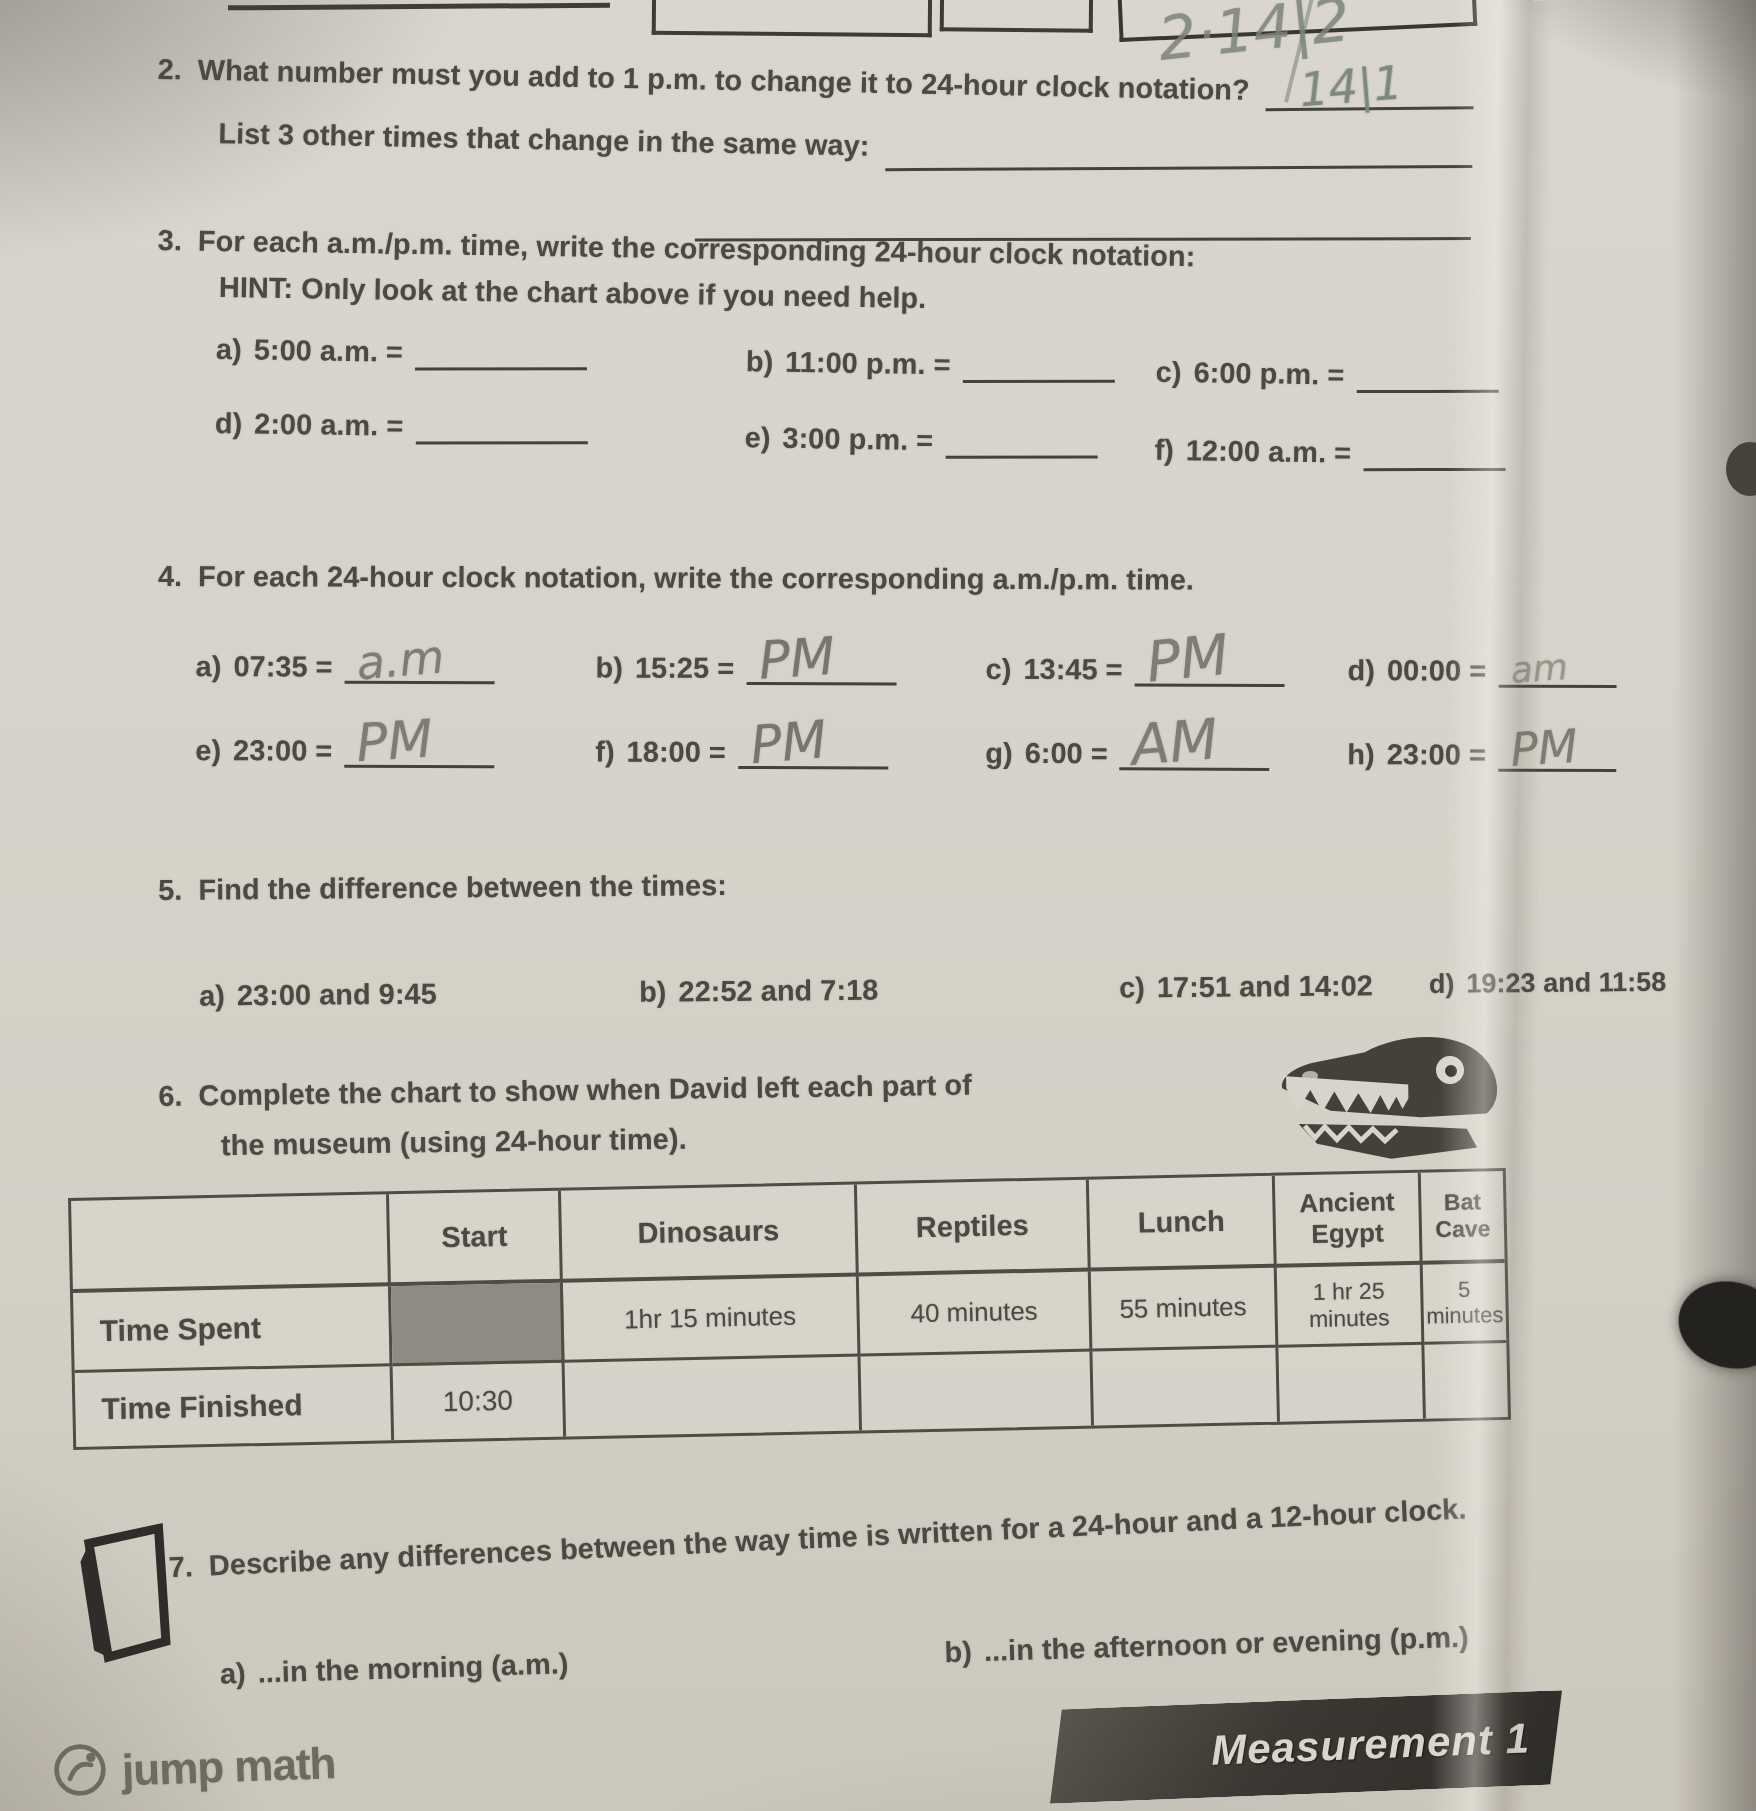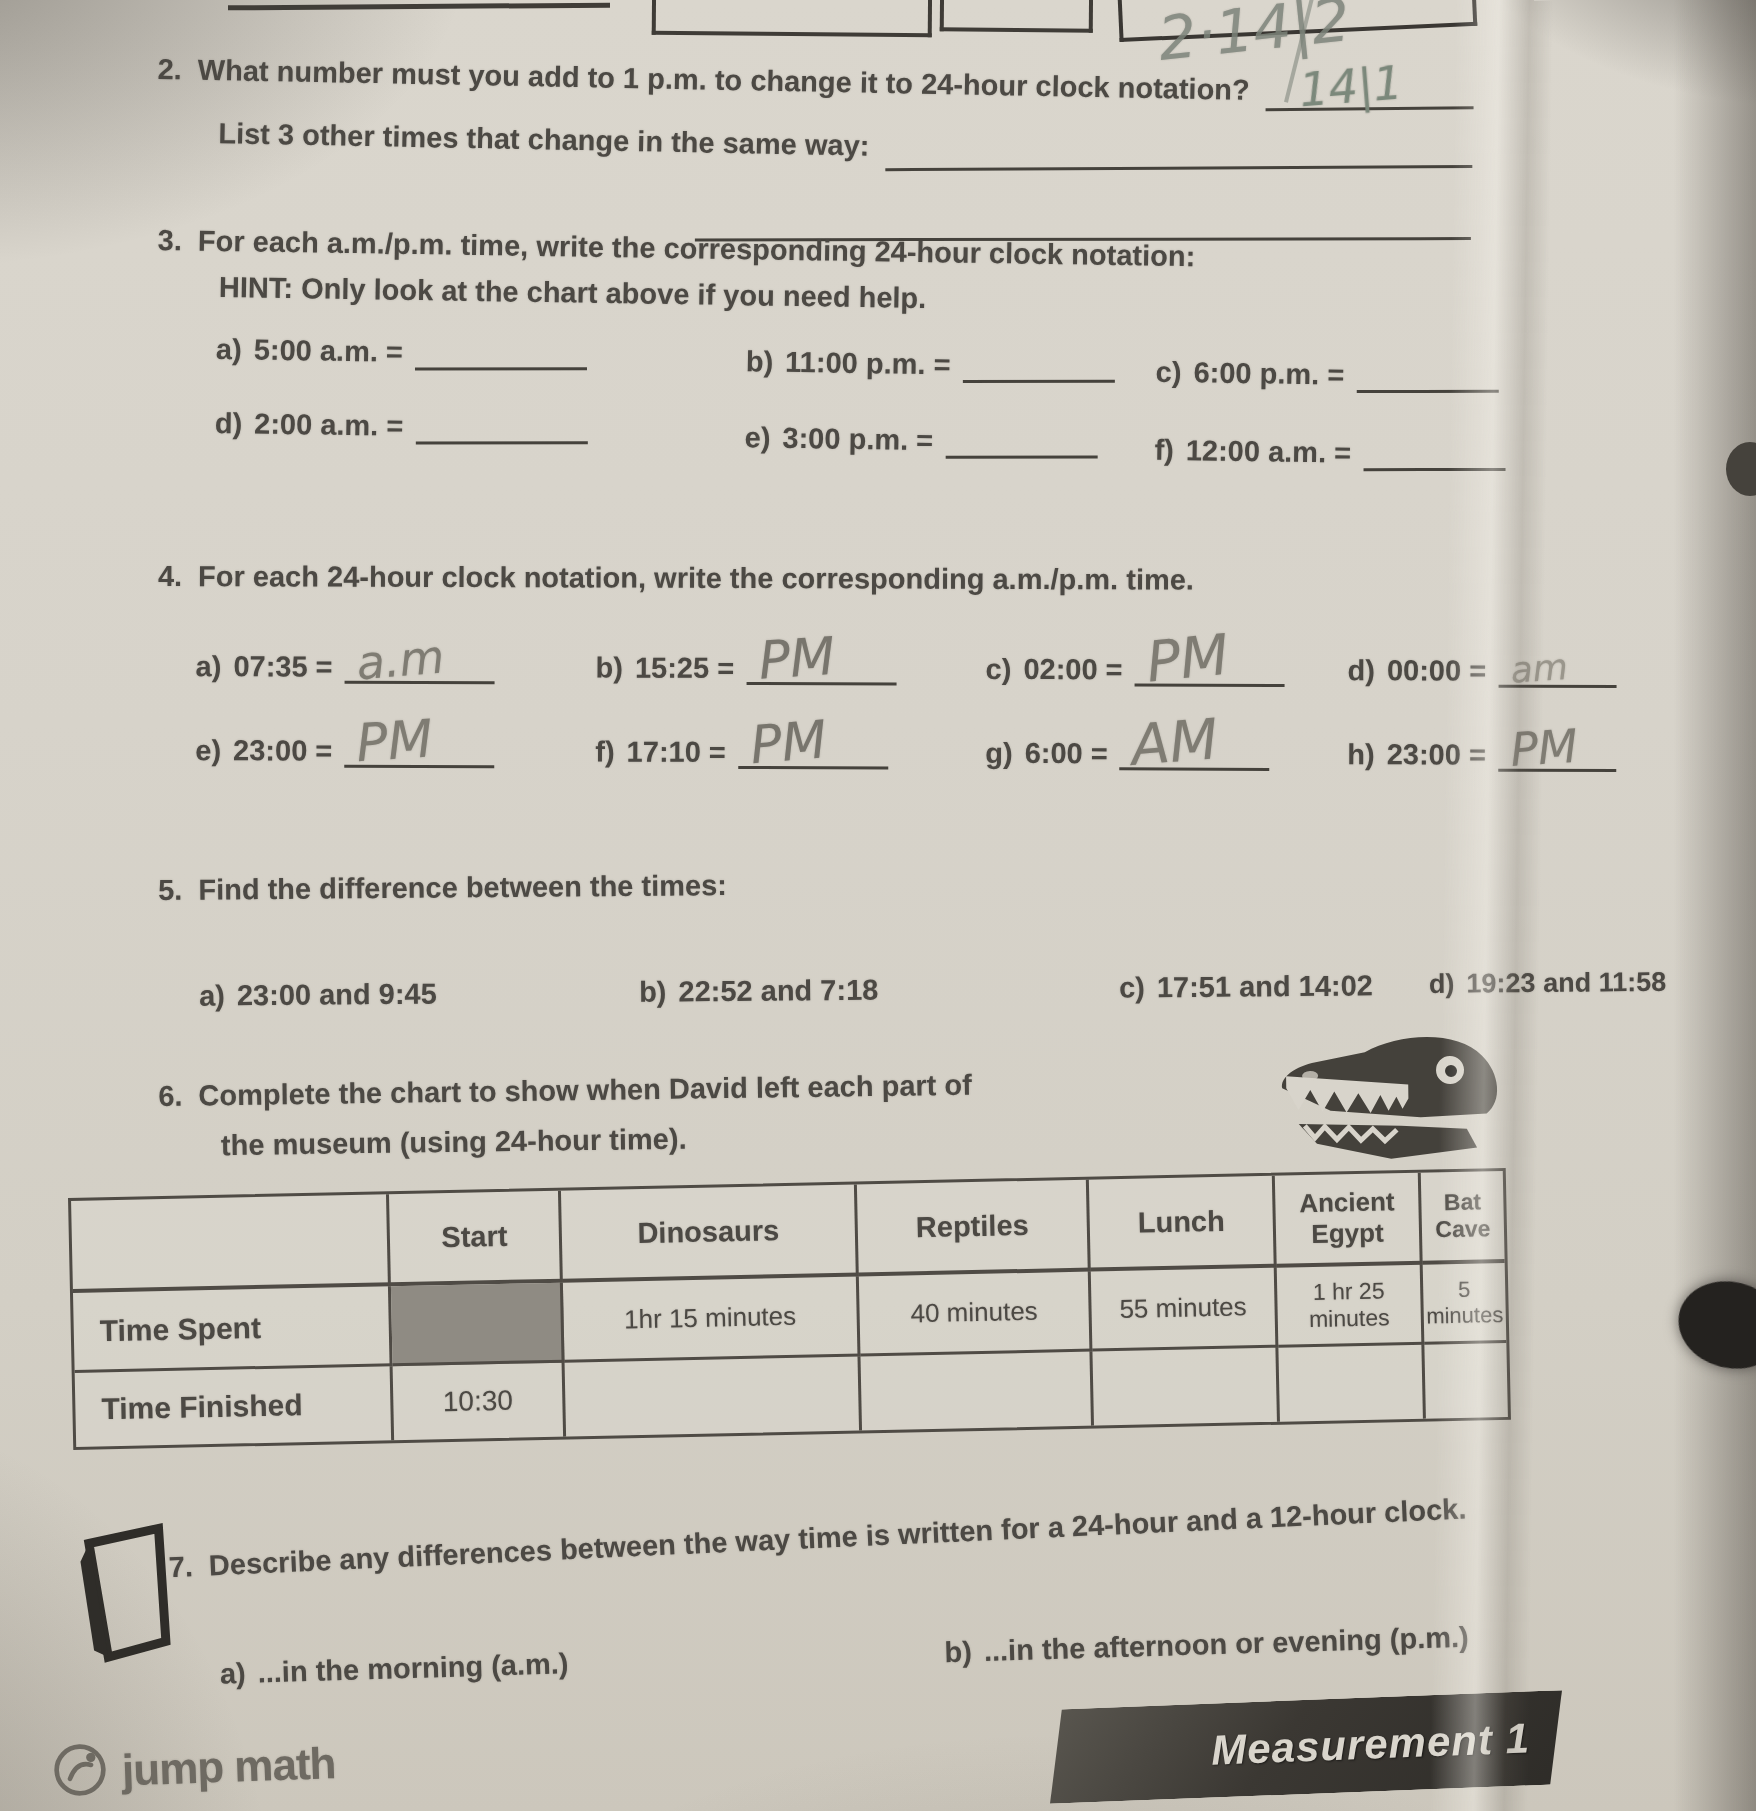--- a/index.html
+++ b/index.html
@@ -129,42 +129,42 @@
       </div>
       <div class="q-item" style="left:438px;top:92px;">
         <span>b)</span>
         <span>15:25 =</span>
         <span class="ans-u" style="width:150px;">
           <span class="hw" style="font-size:52px;color:#78756d;transform:rotate(-4deg);">PM</span>
         </span>
       </div>
       <div class="q-item" style="left:828px;top:92px;">
         <span>c)</span>
-        <span>02:00 =</span>
+        <span>13:45 =</span>
         <span class="ans-u" style="width:150px;">
           <span class="hw" style="font-size:56px;transform:rotate(-6deg);">PM</span>
         </span>
       </div>
       <div class="q-item" style="left:1190px;top:92px;">
         <span>d)</span>
         <span>00:00 =</span>
         <span class="ans-u" style="width:118px;">
           <span class="hw" style="font-size:36px;color:#9a968c;transform:rotate(-4deg);">am</span>
         </span>
       </div>
       <div class="q-item" style="left:38px;top:176px;">
         <span>e)</span>
         <span>23:00 =</span>
         <span class="ans-u" style="width:150px;">
           <span class="hw" style="font-size:52px;transform:rotate(-4deg);">PM</span>
         </span>
       </div>
       <div class="q-item" style="left:438px;top:176px;">
         <span>f)</span>
-        <span>17:10 =</span>
+        <span>18:00 =</span>
         <span class="ans-u" style="width:150px;">
           <span class="hw" style="font-size:52px;color:#78756d;transform:rotate(-5deg);">PM</span>
         </span>
       </div>
       <div class="q-item" style="left:828px;top:176px;">
         <span>g)</span>
         <span>6:00 =</span>
         <span class="ans-u" style="width:150px;">
           <span class="hw" style="font-size:56px;transform:rotate(-5deg);">AM</span>
         </span>

